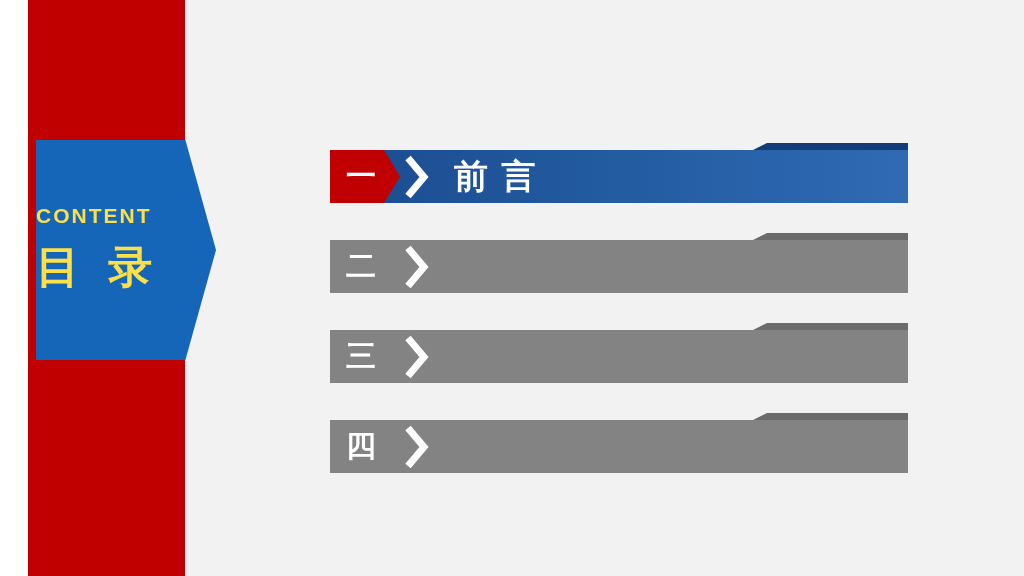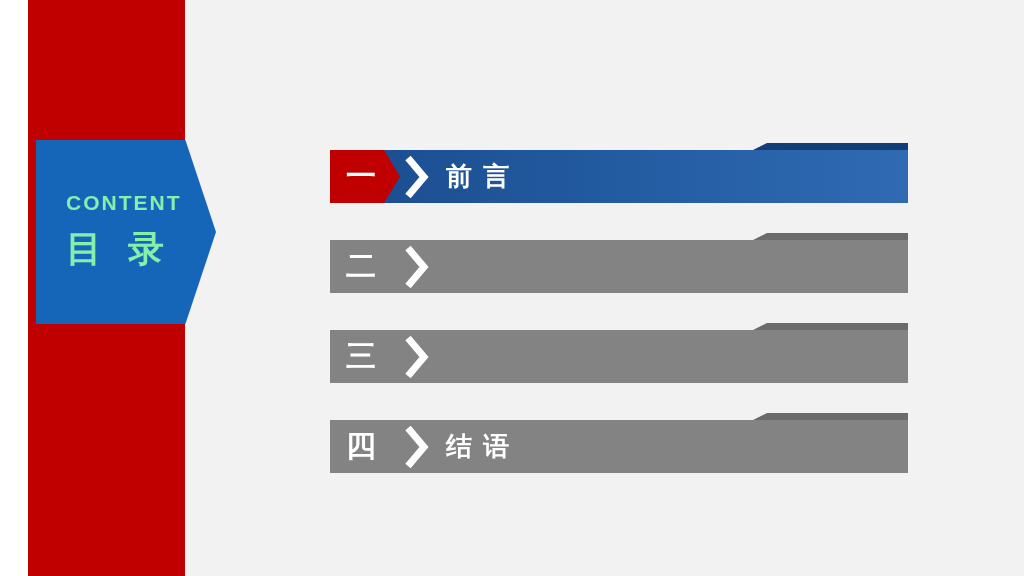--- a/index.html
+++ b/index.html
@@ -26,38 +26,37 @@
   .red-band {
     position: absolute;
     left: 28px; top: 0;
     width: 157px; height: 576px;
     background: #c00000;
   }
   
   .content-box {
     position: absolute;
     left: 36px; top: 140px;
-    width: 180px; height: 184px;
+    width: 180px; height: 220px;
     background: #1565b8;
     clip-path: polygon(0 0, 83% 0, 100% 50%, 83% 100%, 0 100%);
     box-sizing: border-box;
-    padding-left: 30px;
     display: flex;
     flex-direction: column;
     justify-content: center;
     gap: 10px;
-    color: #86efac;
+    color: #fde047;
   }
   .content-en {
     font-size: 21px;
     font-weight: bold;
     letter-spacing: 2px;
   }
   .content-cn {
-    font-size: 36px;
+    font-size: 44px;
     font-weight: bold;
     letter-spacing: 8px;
   }
   
   .toc {
     position: absolute;
     left: 330px; top: 150px;
     width: 578px;
   }
   .row {
@@ -104,22 +103,22 @@
   }
   
   .chev {
     margin-left: 4px;
     flex: 0 0 auto;
     display: flex;
     align-items: center;
   }
   .chev svg { display: block; }
   .label {
-    margin-left: 16px;
-    font-size: 26px;
+    margin-left: 24px;
+    font-size: 34px;
     letter-spacing: 2px;
     white-space: nowrap;
   }
 </style>
 </head>
 <body>
 
 <div class="slide">
 
   <div class="left-strip"></div>
@@ -164,17 +163,16 @@
     </div>
 
     <div class="row row--gray">
       <span class="fold"></span>
       <span class="badge">四</span>
       <span class="chev">
         <svg viewBox="0 0 26 46" width="26" height="46" aria-hidden="true">
           <polyline points="4,4 20,23 4,42" fill="none" stroke="#ffffff" stroke-width="7"></polyline>
         </svg>
       </span>
-      <span class="label">结 语</span>
     </div>
 
   </div>
 </div>
 
 </body></html>

